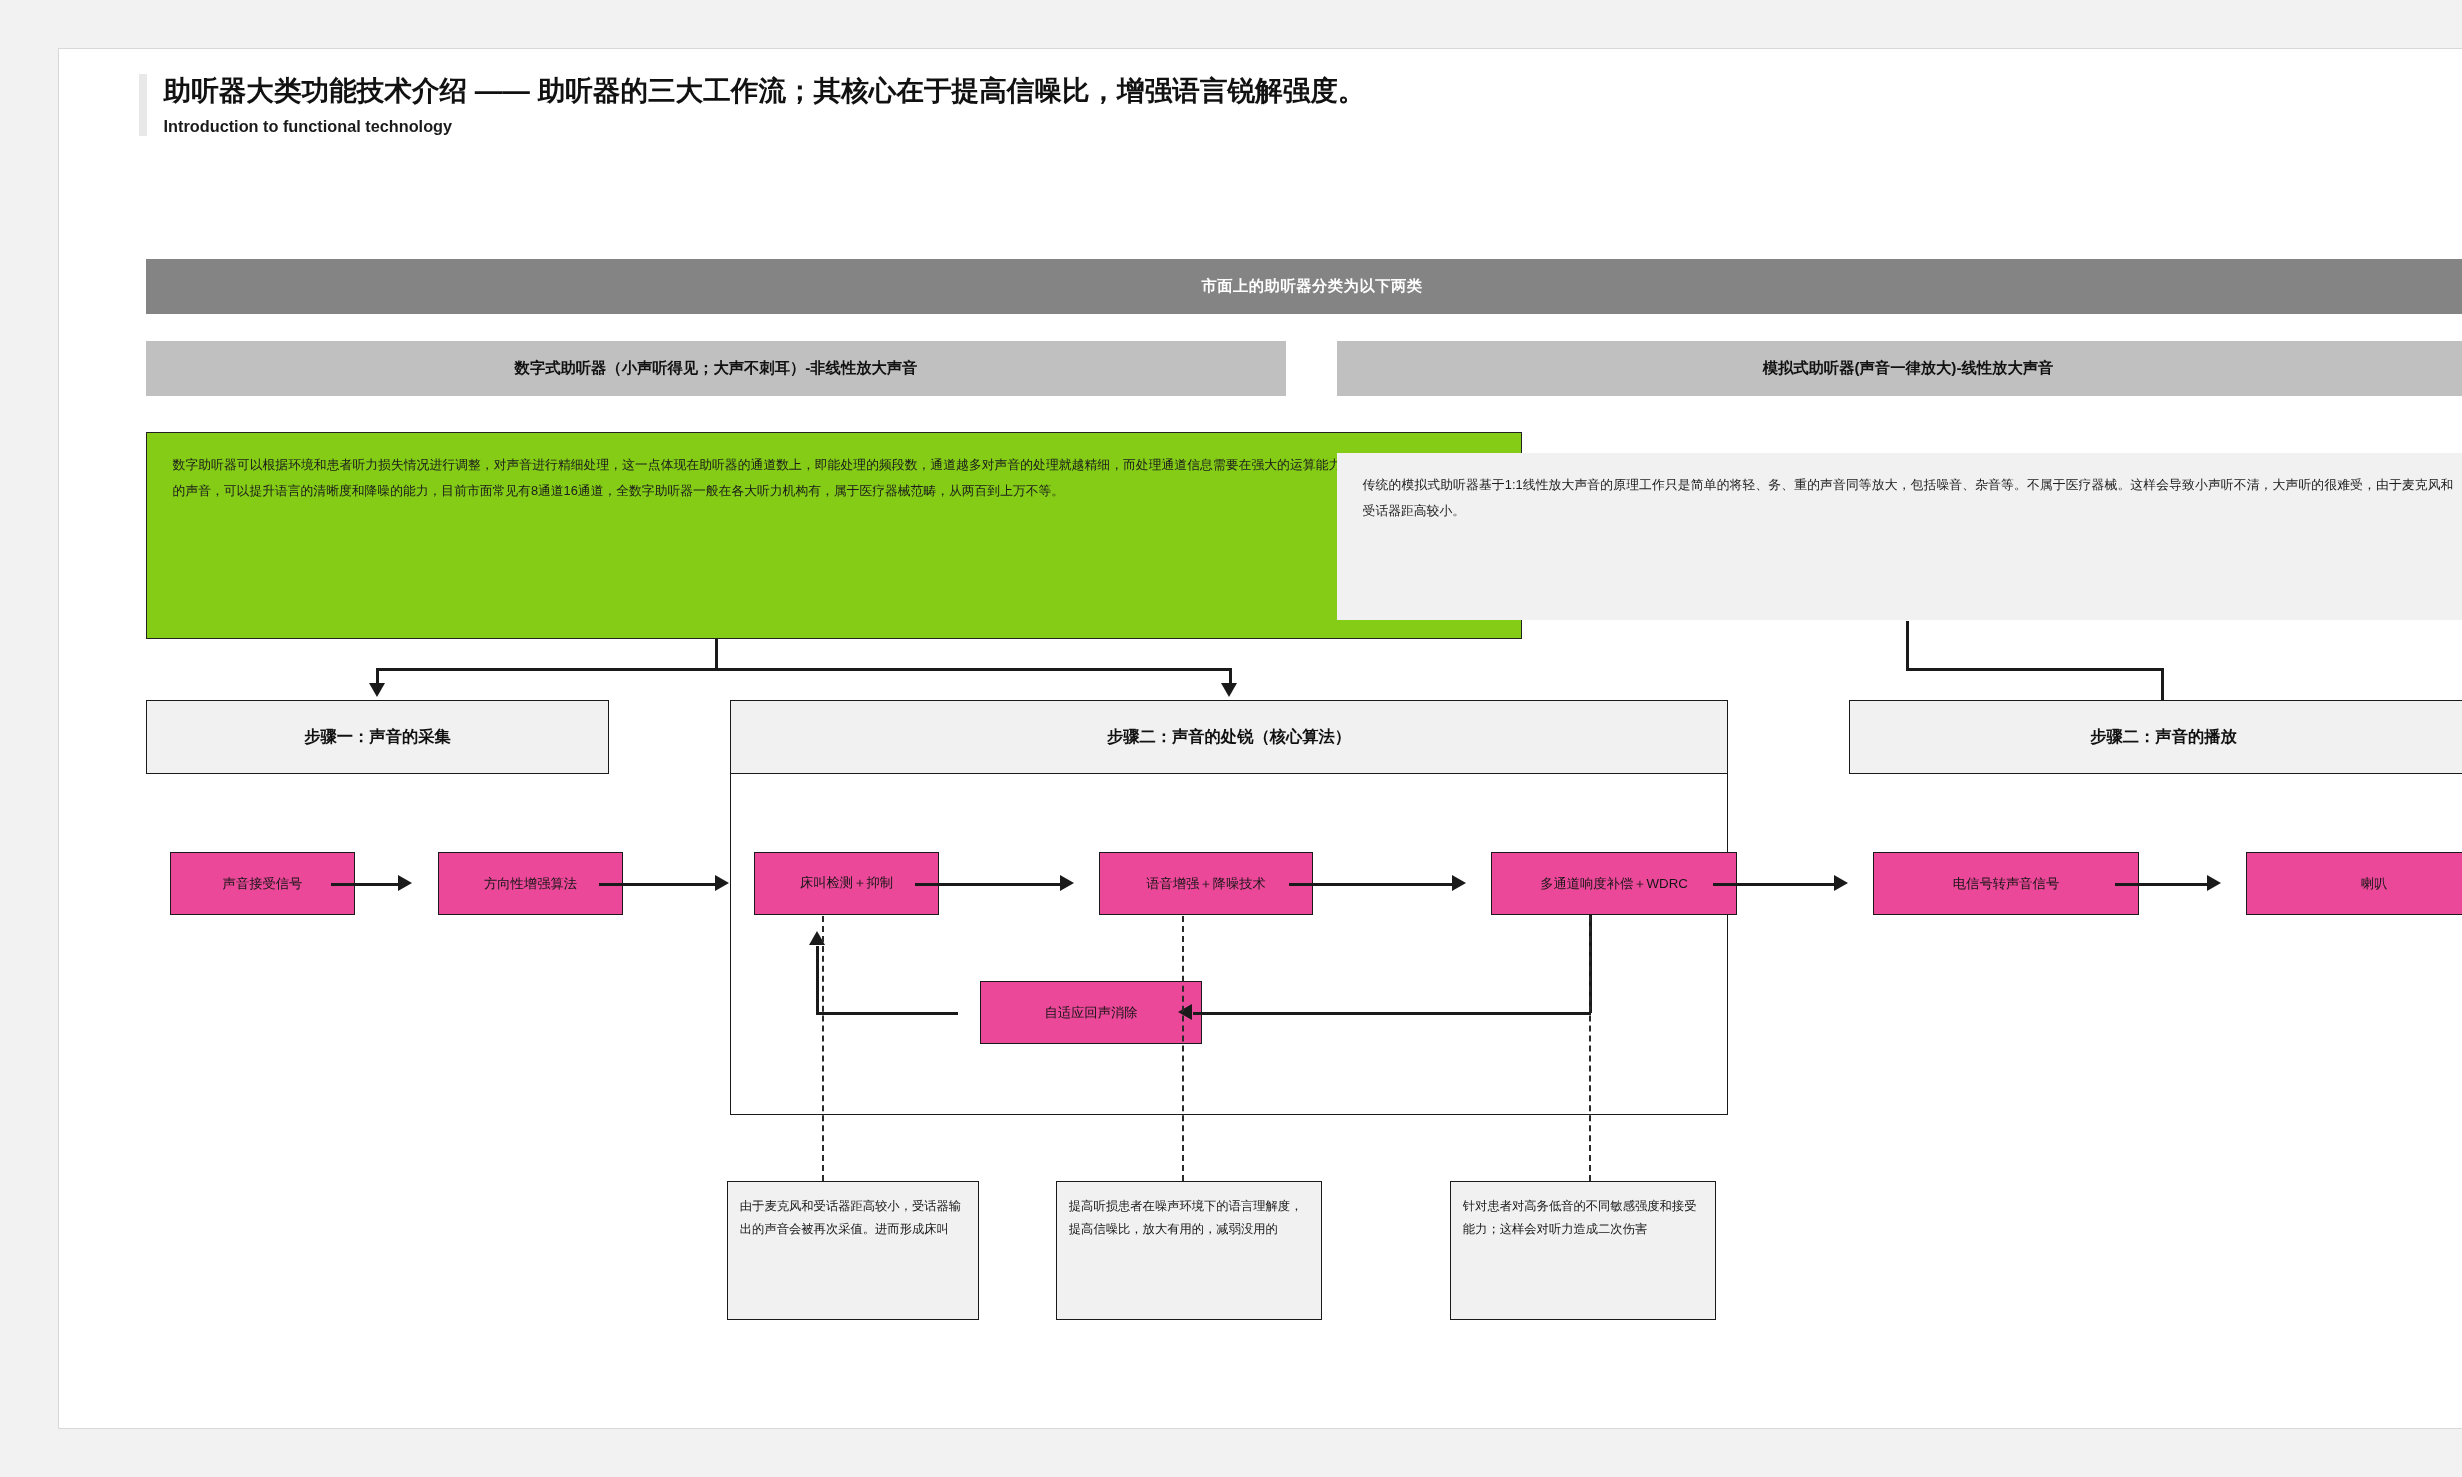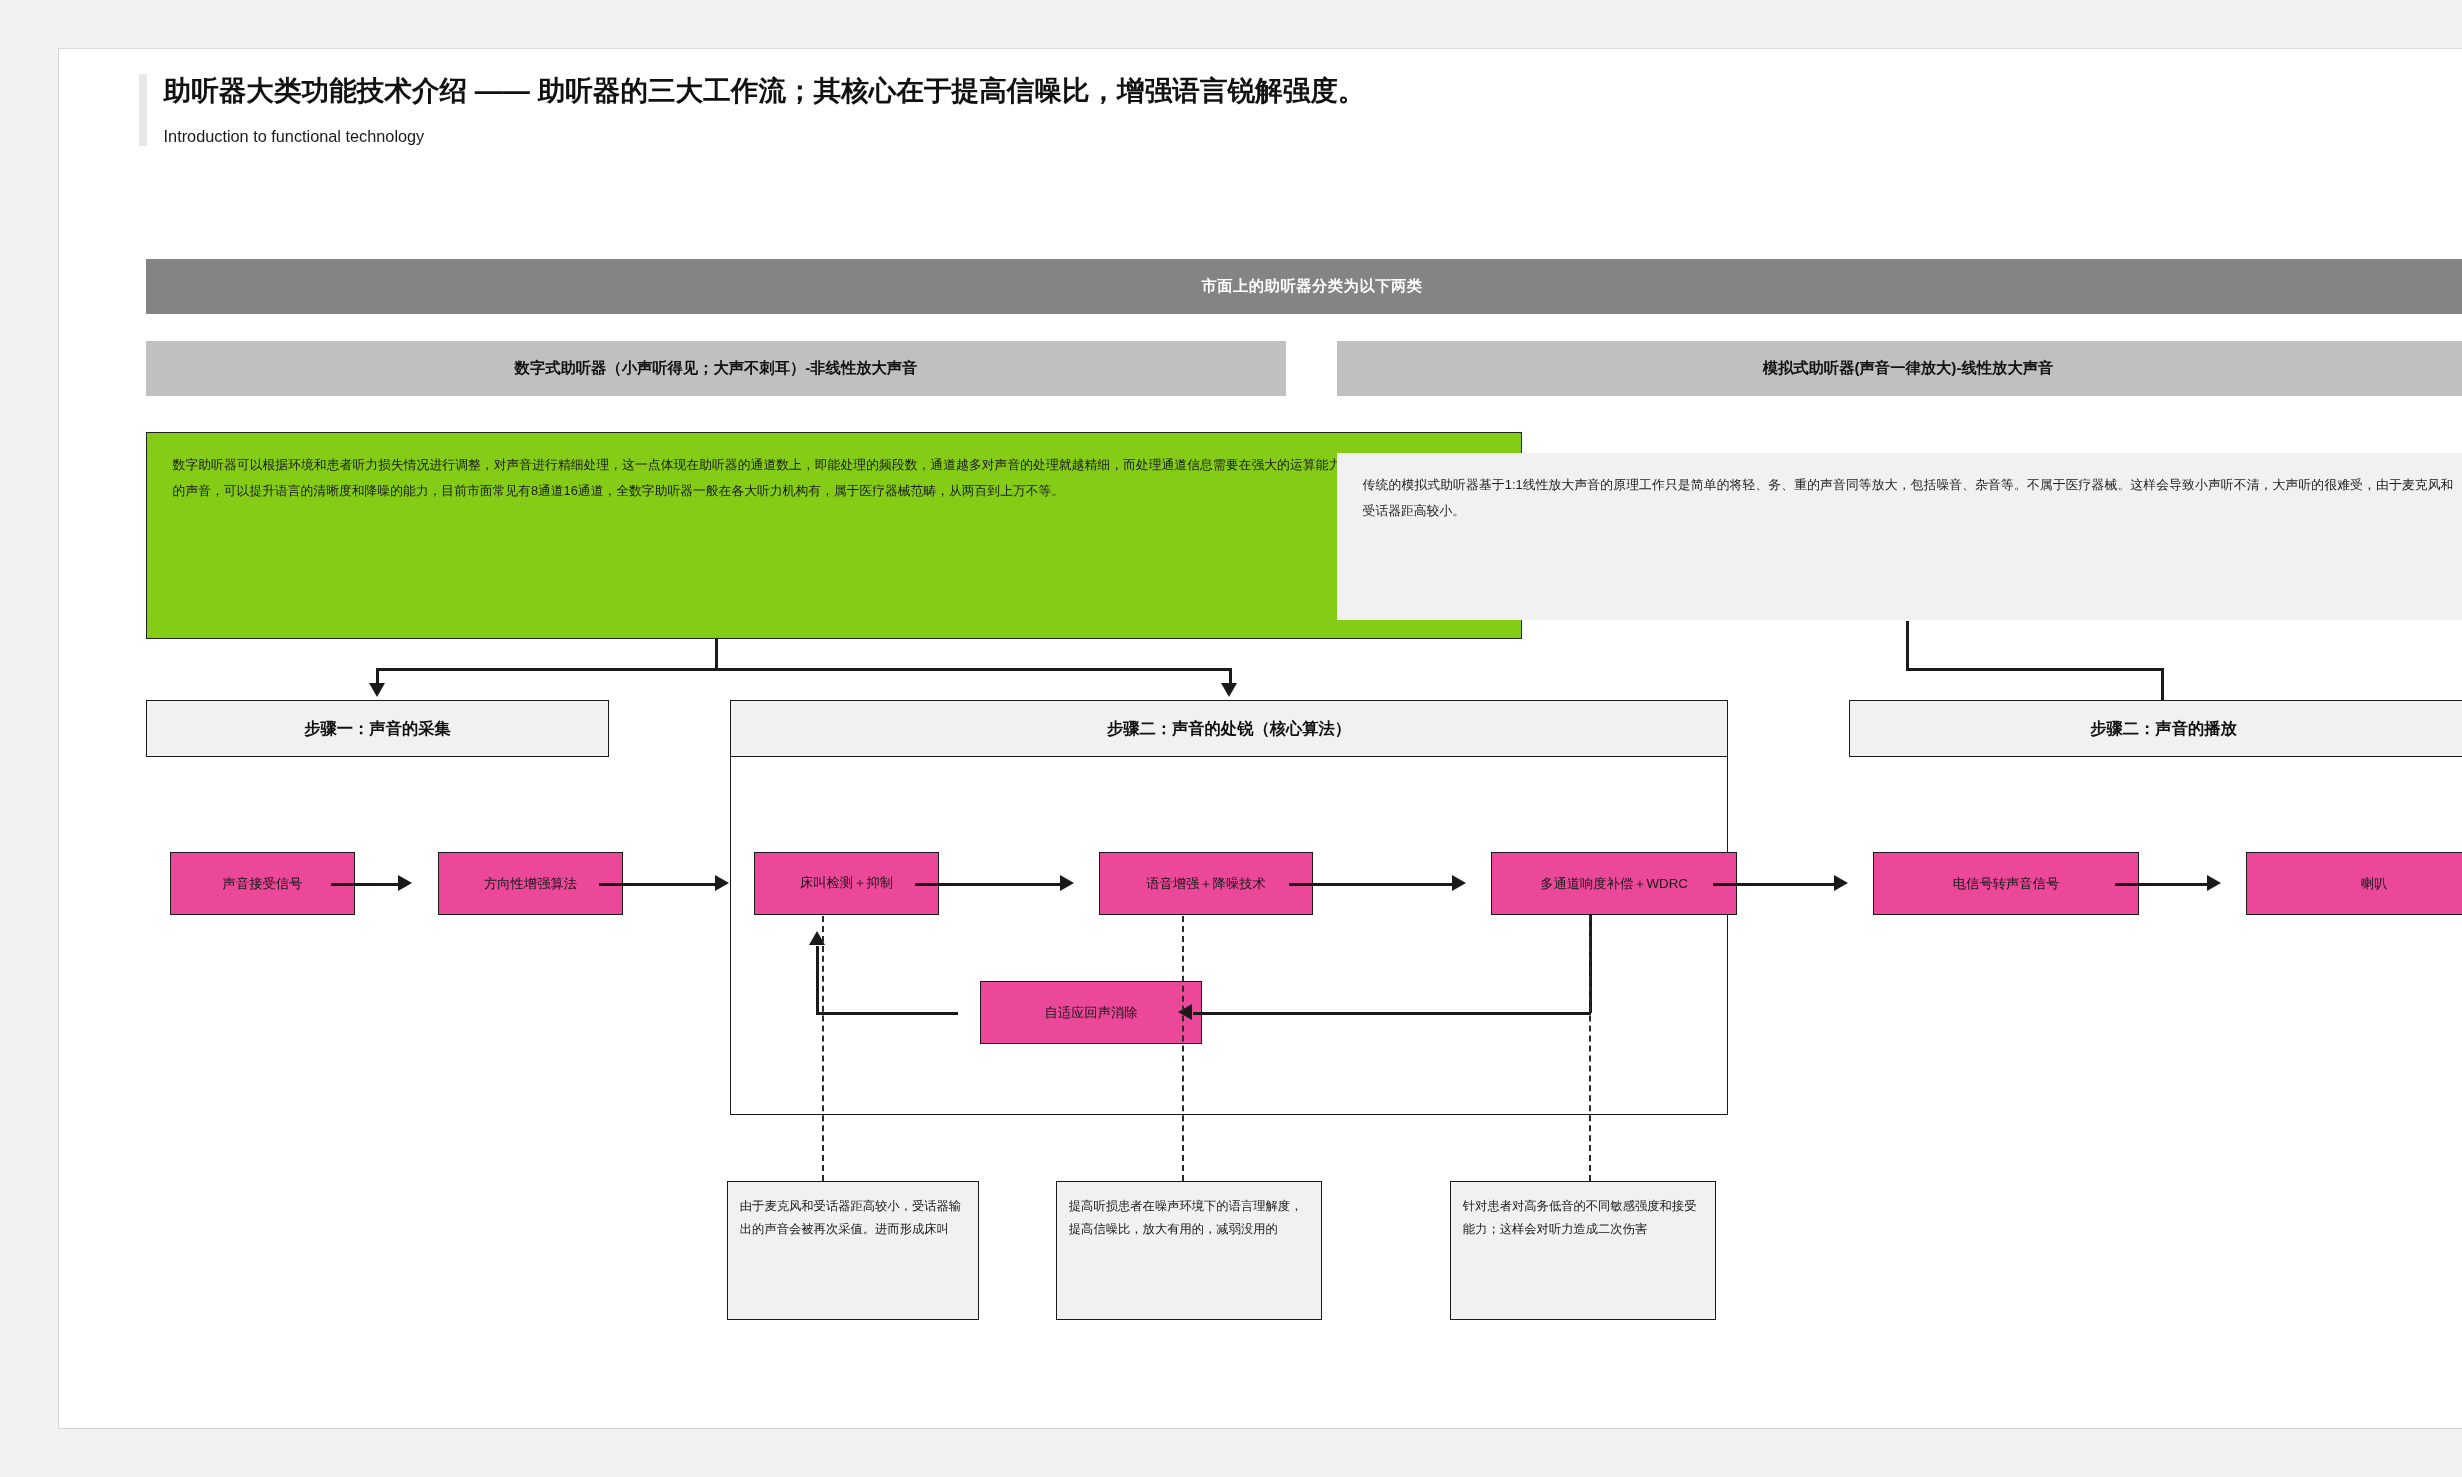--- a/index.html
+++ b/index.html
@@ -46,23 +46,23 @@
   .title-main {
     font-size: 27.6px;
     font-weight: bold;
     color: #111111;
     letter-spacing: 0px;
     line-height: 1.18;
     white-space: nowrap;
   }
   .title-sub {
     font-size: 16.3px;
-    font-weight: normal;
+    font-weight: bold;
     color: #1a1a1a;
-    margin-top: 19px;
+    margin-top: 9px;
     white-space: nowrap;
   }
 
   
   .banner {
     position: absolute;
     left: 146px;
     top: 259px;
     width: 2332px;
     height: 55px;
@@ -120,21 +120,21 @@
     margin: 0;
     font-size: 12.8px;
     line-height: 2.05;
     color: #1b1b1b;
     text-align: justify;
   }
 
   
   .step-head {
     position: absolute;
-    height: 57px;
+    height: 74px;
     background: #f1f1f1;
     border: 1.5px solid #1a1a1a;
     box-sizing: border-box;
     display: flex;
     align-items: center;
     justify-content: center;
   }
   .step-head-text {
     font-size: 16.3px;
     font-weight: bold;

